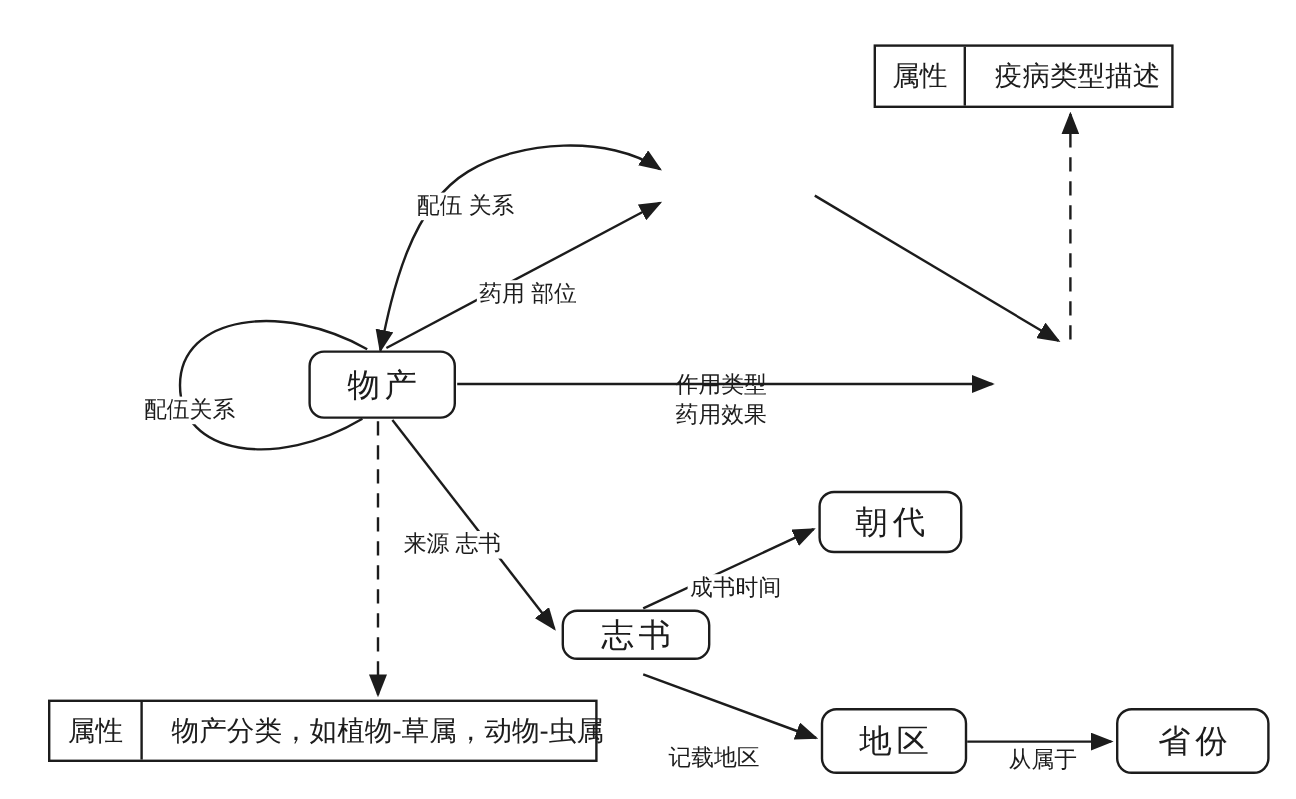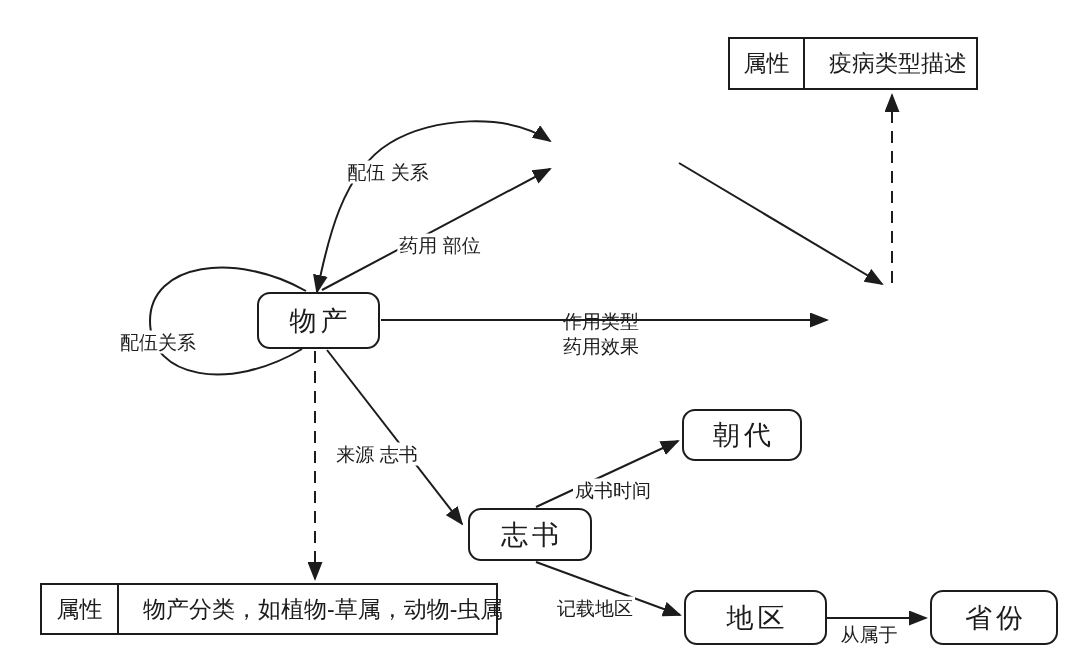--- a/index.html
+++ b/index.html
@@ -61,27 +61,27 @@
     <path class="edge" marker-end="url(#arr)" d="M 536,507 L 678,441"></path>
 
     <path class="edge" marker-end="url(#arr)" d="M 536,562 L 680,615"></path>
 
     <path class="edge" marker-end="url(#arr)" d="M 806,618 L 926,618"></path>
   </svg>
 
   <div class="node" style="left:257px;top:292px;width:123px;height:57px">
     <span>物产</span>
   </div>
-  <div class="node" style="left:468px;top:508px;width:124px;height:53px">
+  <div class="node" style="left:468px;top:508px;width:124px;height:42px">
     <span>志书</span>
   </div>
   <div class="node" style="left:682px;top:409px;width:120px;height:52px">
     <span>朝代</span>
   </div>
-  <div class="node" style="left:684px;top:590px;width:143px;height:55px">
+  <div class="node" style="left:684px;top:590px;width:122px;height:55px">
     <span>地区</span>
   </div>
   <div class="node" style="left:930px;top:590px;width:128px;height:55px">
     <span>省份</span>
   </div>
 
   <div class="attr-box" style="left:728px;top:37px;width:250px;height:53px">
     <div class="attr-key" style="width:75px">属性</div>
     <div class="attr-val">疫病类型描述</div>
   </div>
@@ -92,16 +92,16 @@
 
   <div class="edge-label bg" style="left:388px;top:156px">配伍 关系</div>
   <div class="edge-label bg" style="left:158px;top:326px">配伍关系</div>
   <div class="edge-label bg" style="left:440px;top:229px">药用 部位</div>
   <div class="edge-label" style="left:601px;top:334px;line-height:25px">
     <div>作用类型</div>
     <div>药用效果</div>
   </div>
   <div class="edge-label bg" style="left:377px;top:438px">来源 志书</div>
   <div class="edge-label bg" style="left:613px;top:474px">成书时间</div>
-  <div class="edge-label bg" style="left:595px;top:592px">记载地区</div>
+  <div class="edge-label bg" style="left:595px;top:616px">记载地区</div>
   <div class="edge-label bg" style="left:869px;top:618px">从属于</div>
 
 </div>
 
 </body></html>

